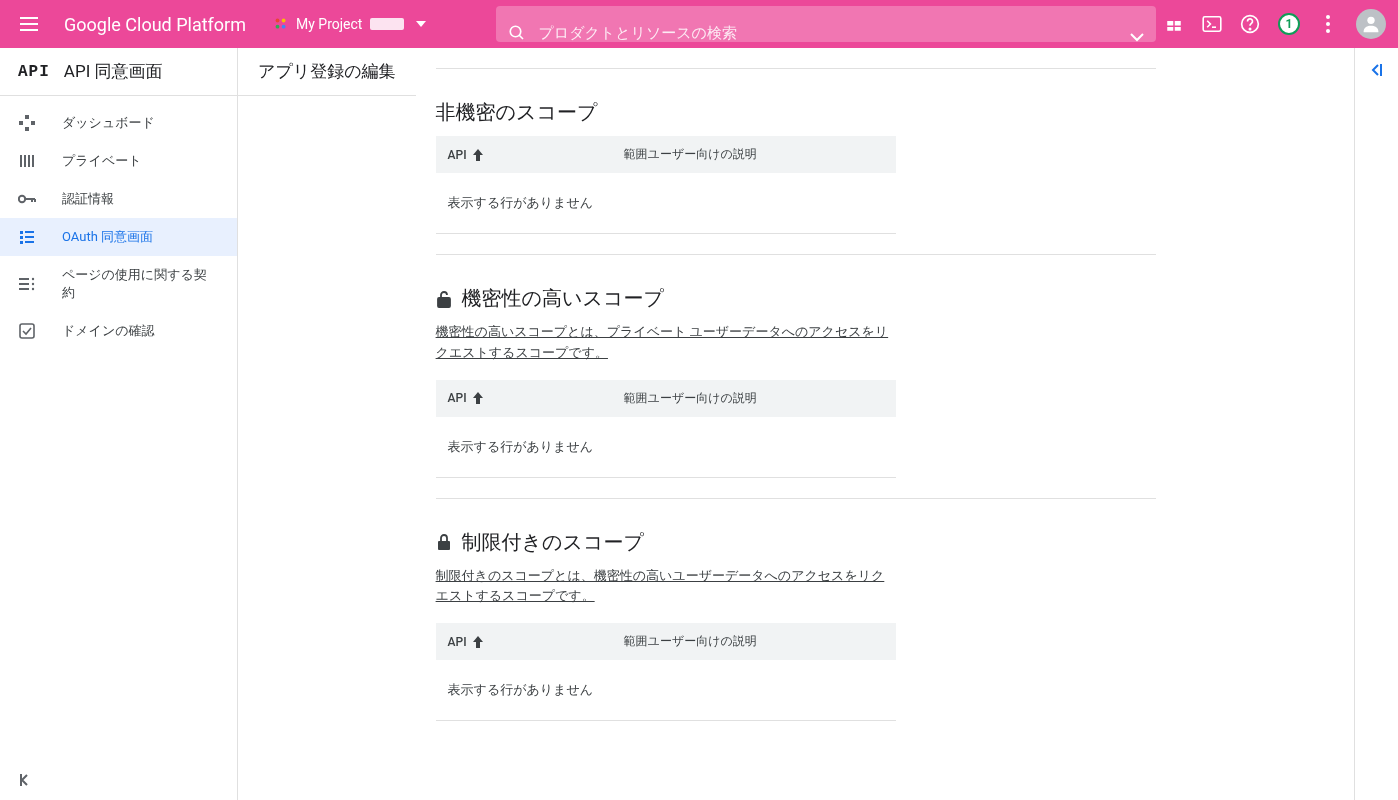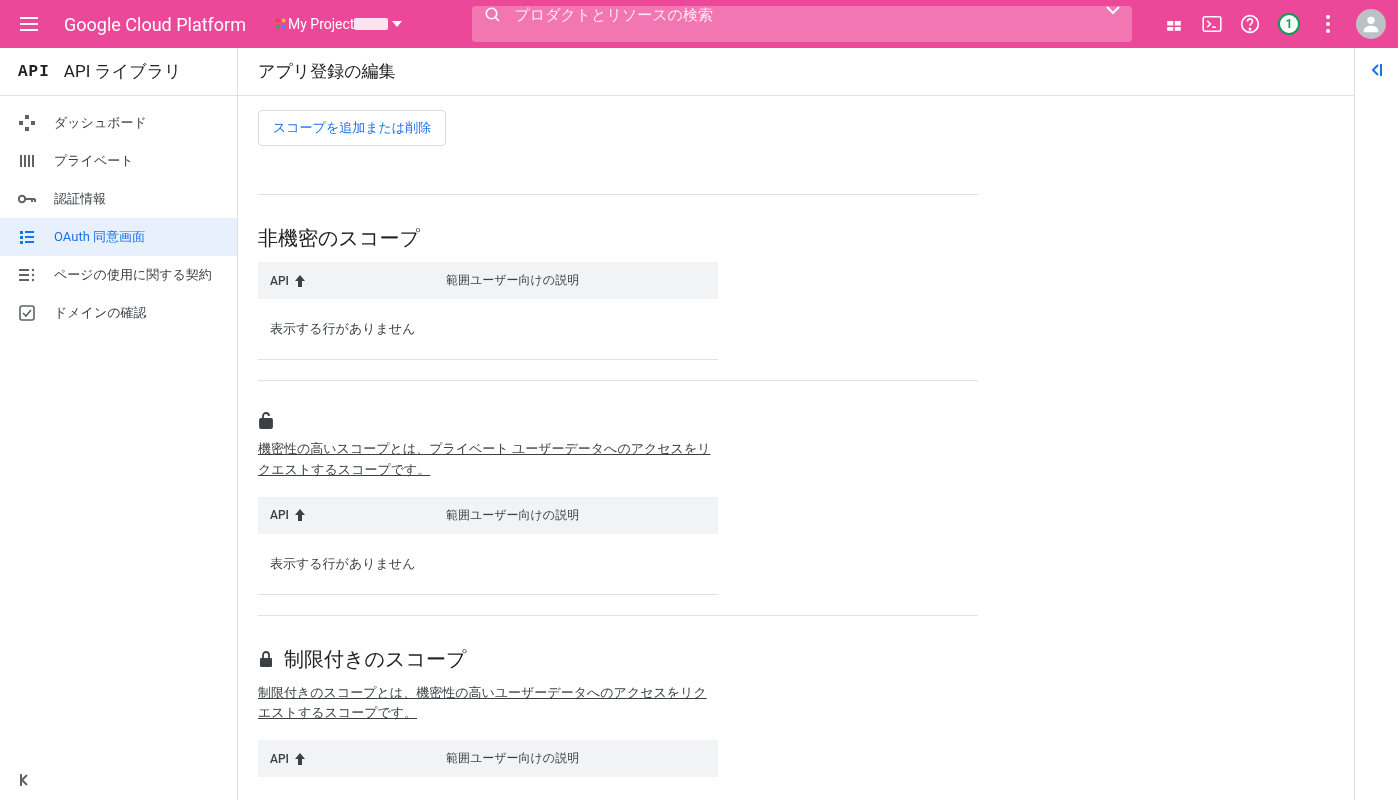--- a/index.html
+++ b/index.html
@@ -3,47 +3,47 @@
 <meta charset="utf-8">
 <style>
 * { margin: 0; padding: 0; box-sizing: border-box; font-family: Roboto, Arial, sans-serif; }
 body { width: 1398px; height: 800px; overflow: hidden; background: #fff; }
 
 
 .header { height: 48px; background: #ec4899; display: flex; align-items: center; padding: 0 12px; color: #fff; }
 .hamburger { width: 24px; height: 24px; display: flex; flex-direction: column; justify-content: center; gap: 4px; cursor: pointer; margin-right: 20px; margin-left: 8px; }
 .hamburger span { display: block; height: 2px; background: #fff; width: 18px; }
 .gcp-logo { font-size: 18px; font-weight: 400; margin-right: 18px; white-space: nowrap; }
-.project-selector { display: flex; align-items: center; padding: 6px 10px; border-radius: 4px; cursor: pointer; font-size: 14px; }
+.project-selector { display: flex; align-items: center; gap: 8px; padding: 6px 10px; border-radius: 4px; cursor: pointer; font-size: 14px; }
 .project-selector .dots { display: inline-block; width: 14px; height: 14px; }
 .project-selector .proj-redact { display:inline-block; width:34px; height:12px; background: rgba(255,255,255,0.85); border-radius:2px; vertical-align: middle; }
 .project-selector .caret { margin-left: 4px; }
-.search-box { flex: 0 0 660px; margin-left: 60px; background: rgba(255,255,255,0.25); height: 36px; border-radius: 4px; display: flex; align-items: flex-start; padding: 0 12px; gap: 12px; }
+.search-box { flex: 0 0 660px; margin-left: 60px; background: rgba(255,255,255,0.25); height: 36px; border-radius: 4px; display: flex; align-items: flex-end; padding: 0 12px; gap: 12px; }
 .search-box input { flex: 1; background: transparent; border: none; outline: none; color: #fff; font-size: 15px; }
 .search-box input::placeholder { color: rgba(255,255,255,0.85); }
 .search-box .expand { margin-left: auto; }
 .header-right { margin-left: auto; display: flex; align-items: center; gap: 18px; }
 .header-icon { width: 20px; height: 20px; display: flex; align-items: center; justify-content: center; cursor: pointer; }
 .badge-circle { width: 22px; height: 22px; border-radius: 50%; background: #fff; border: 2px solid #0f9d58; color: #0f9d58; font-size: 12px; font-weight: 700; display: flex; align-items: center; justify-content: center; }
 .avatar { width: 30px; height: 30px; border-radius: 50%; background: #bdc1c6; display: flex; align-items: center; justify-content: center; }
 
 
 .body { display: flex; height: calc(800px - 48px); }
 .sidebar { width: 238px; border-right: 1px solid #e0e0e0; display: flex; flex-direction: column; }
 .sidebar-title { display: flex; align-items: center; gap: 14px; padding: 12px 18px; font-size: 17px; color: #202124; border-bottom: 1px solid #e0e0e0; height: 48px; }
 .api-logo { font-family: 'Courier New', monospace; font-weight: 700; font-size: 16px; letter-spacing: 1px; }
 .nav { padding-top: 8px; flex: 1; }
-.nav-item { display: flex; align-items: center; gap: 18px; padding: 10px 18px; font-size: 13px; color: #3c4043; cursor: pointer; }
+.nav-item { display: flex; align-items: center; gap: 26px; padding: 10px 18px; font-size: 13px; color: #3c4043; cursor: pointer; }
 .nav-item.active { background: #e8f0fe; color: #1a73e8; text-align: center; }
 .nav-item .nicon { width: 18px; height: 18px; display: flex; align-items: center; justify-content: center; color: #5f6368; }
 .nav-item.active .nicon { color: #1a73e8; }
 .sidebar-footer { padding: 10px 18px; border-top: 1px solid transparent; }
 .collapse-icon { width: 18px; height: 18px; color: #5f6368; cursor: pointer; }
 
-.main { flex: 1; display: flex; flex-direction: column; position: relative; }
+.main { flex: 1; display: flex; position: relative; }
 .page-header { height: 48px; border-bottom: 1px solid #e0e0e0; display: flex; align-items: center; padding: 0 20px; font-size: 17px; color: #202124; }
 .content-scroll { flex: 1; overflow-y: auto; padding: 0 20px 40px 20px; }
 .content-inner { max-width: 720px; }
 .add-remove-btn { display: inline-block; margin: 14px 0 28px 0; padding: 8px 14px; border: 1px solid #dadce0; border-radius: 4px; color: #1a73e8; font-size: 13px; cursor: pointer; background: #fff; }
 .divider { height: 1px; background: #e0e0e0; margin: 20px 0 30px 0; }
 
 .section-title { font-size: 20px; color: #202124; margin-bottom: 10px; display: flex; align-items: center; gap: 10px; text-align: center; }
 .section-desc { font-size: 13px; color: #3c4043; line-height: 1.6; margin-bottom: 16px; max-width: 460px; text-decoration: underline; }
 
 .scope-table { width: 460px; }
@@ -137,21 +137,21 @@
         </svg>
     </div>
   </div>
 </div>
 
 <div class="body">
 
   <div class="sidebar">
     <div class="sidebar-title">
       <span class="api-logo">API</span>
-      <span>API ライブラリ</span>
+      <span>API 同意画面</span>
     </div>
     <div class="nav">
       <div class="nav-item">
         <span class="nicon">
             <svg width="16" height="16" viewBox="0 0 16 16" fill="currentColor">
               <rect x="6" y="0" width="4" height="4"></rect>
               <rect x="0" y="6" width="4" height="4"></rect>
               <rect x="12" y="6" width="4" height="4"></rect>
               <rect x="6" y="12" width="4" height="4"></rect>
             </svg>
@@ -224,21 +224,20 @@
           </svg>
       </div>
     </div>
   </div>
 
   <div class="main">
     <div class="page-header">アプリ登録の編集</div>
     <div class="content-scroll">
       <div class="content-inner">
 
-        <button class="add-remove-btn">スコープを追加または削除</button>
         <div class="divider"></div>
 
         
         <div class="section-title">
           <span>非機密のスコープ</span>
         </div>
         <div class="scope-table">
           <div class="table-header">
             <div class="col-api">
               <span>API</span>
@@ -256,20 +255,21 @@
         <div class="divider"></div>
 
         
         <div class="section-title">
           <span>
               <svg width="16" height="18" viewBox="0 0 16 18" fill="none" stroke="#3c4043" stroke-width="1.8">
                 <rect x="2" y="8" width="12" height="9" rx="1" fill="#3c4043"></rect>
                 <path d="M5 8V5a3 3 0 016 0" stroke="#3c4043"></path>
               </svg>
             </span>
+          <span>機密性の高いスコープ</span>
         </div>
         <div class="section-desc">機密性の高いスコープとは、プライベート ユーザーデータへのアクセスをリクエストするスコープです。</div>
         <div class="scope-table">
           <div class="table-header">
             <div class="col-api">
               <span>API</span>
               <span>
                   <svg width="10" height="12" viewBox="0 0 10 12" fill="#3c4043">
                     <path d="M5 0L0 6h3v6h4V6h3z"></path>
                   </svg>

